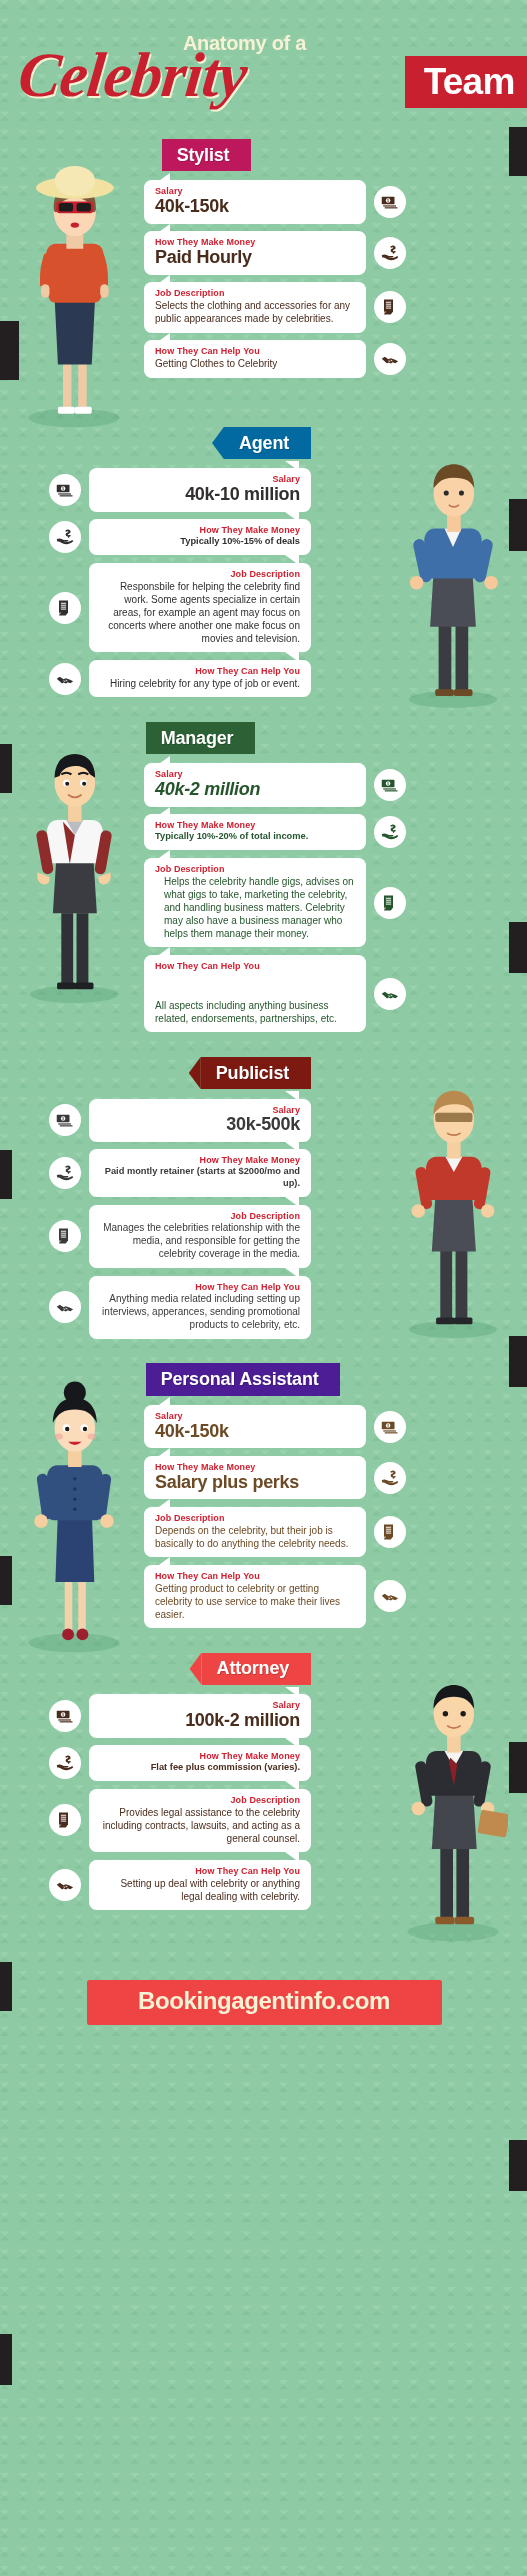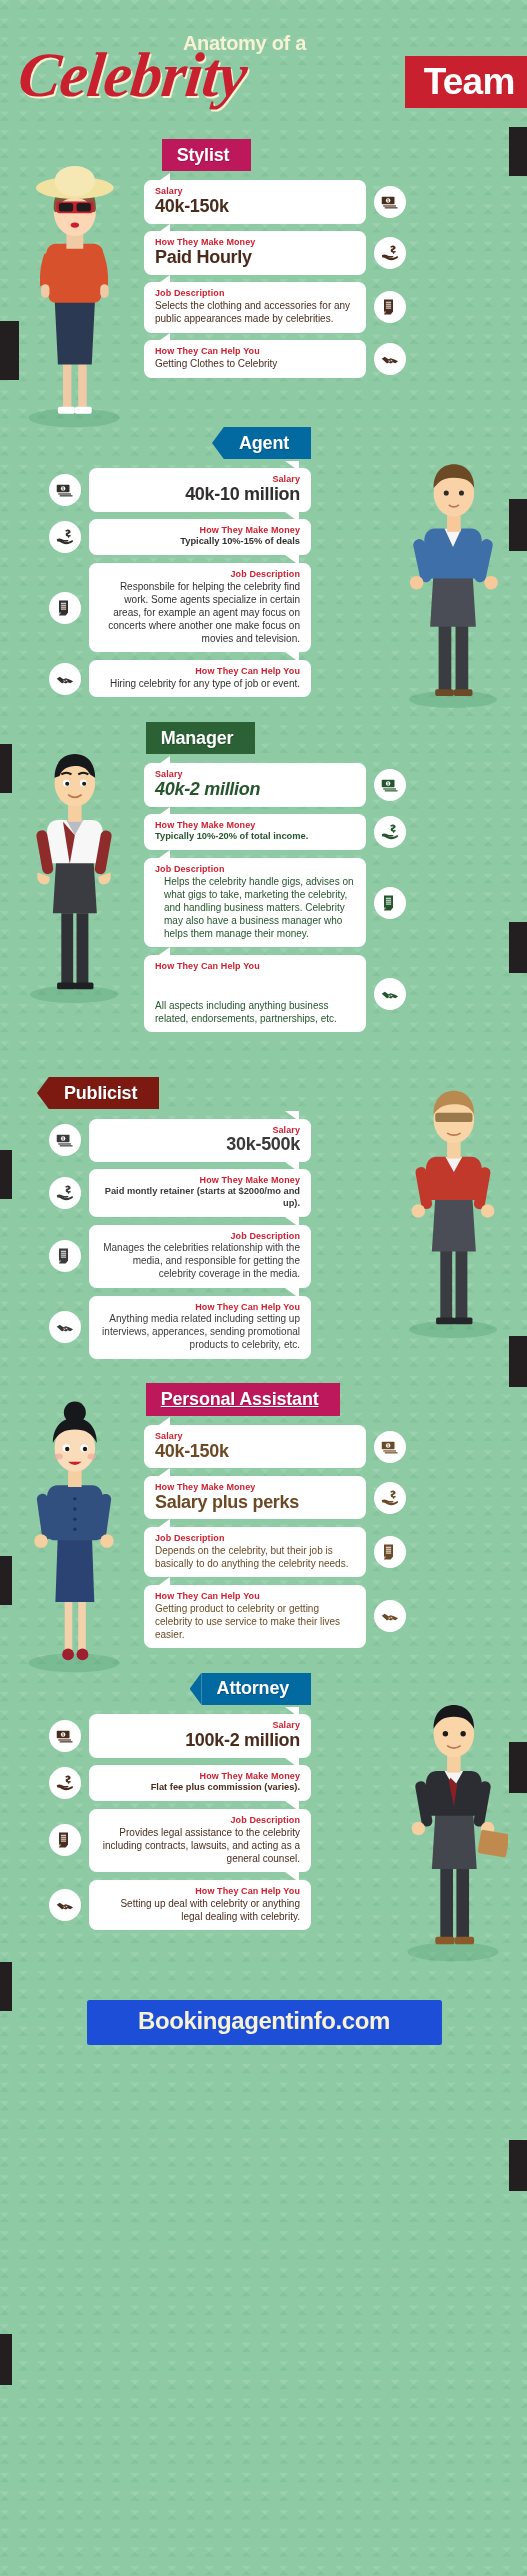--- a/index.html
+++ b/index.html
@@ -514,21 +514,21 @@
             <rect x="93" y="118" width="13" height="50" rx="6" fill="#c0392b" transform="rotate(10 99 143)"></rect>
             <circle cx="24" cy="170" r="8" fill="#f6cfa0"></circle>
             <circle cx="106" cy="170" r="8" fill="#f6cfa0"></circle>
             <rect x="58" y="88" width="16" height="20" fill="#f6cfa0"></rect>
             <ellipse cx="66" cy="62" rx="24" ry="28" fill="#f8d4a6"></ellipse>
             <path d="M42 56c0-18 10-28 24-28s24 10 24 28c-6-10-12-12-24-12s-18 4-24 12z" fill="#b98a4f"></path>
             <rect x="44" y="54" width="44" height="11" rx="3" fill="#8a6a3a" opacity=".85"></rect>
             <path d="M58 78q8 5 16 0" stroke="#c0764f" stroke-width="2" fill="none"></path>
           </svg></div>
         <div class="content-col" style="width: 262px; padding-top: 5px; margin-left: 49px;">
-          <div style="margin-bottom: 9.3px; padding-left: 0px; margin-top: 20px;"><div class="ribbon left-notch" style="background: rgb(124, 26, 18);">Publicist</div></div>
+          <div style="text-align: right; margin-bottom: 9.3px; padding-left: 0px;"><div class="ribbon left-notch" style="background: rgb(124, 26, 18);">Publicist</div></div>
           <div class="row">
             <div class="icon-circle">
               <svg viewBox="0 0 24 24" aria-hidden="true">
                 <rect x="1" y="5" width="17" height="10" rx="1" fill="#3a3a3a"></rect>
                 <circle cx="9.5" cy="10" r="3" fill="#fff"></circle>
                 <text x="9.5" y="12.4" font-size="5" text-anchor="middle" fill="#3a3a3a" font-family="Liberation Sans, sans-serif">$</text>
                 <path d="M3 16.5h17v1.6H3z" fill="#3a3a3a"></path>
                 <path d="M5 19h17v1.6H5z" fill="#3a3a3a"></path>
               </svg>
             </div>
@@ -606,21 +606,21 @@
             <circle cx="66" cy="22" r="13" fill="#16181c"></circle>
             <circle cx="56" cy="64" r="4.5" fill="#fff"></circle>
             <circle cx="57" cy="65" r="2.6" fill="#1c1c1c"></circle>
             <circle cx="77" cy="64" r="4.5" fill="#fff"></circle>
             <circle cx="78" cy="65" r="2.6" fill="#1c1c1c"></circle>
             <ellipse cx="47" cy="74" rx="5" ry="3.5" fill="#f0a8a0" opacity=".7"></ellipse>
             <ellipse cx="86" cy="74" rx="5" ry="3.5" fill="#f0a8a0" opacity=".7"></ellipse>
             <path d="M58 80q8 8 16 0z" fill="#c8202f"></path>
           </svg></div>
         <div class="content-col" style="width: 262px; padding-top: 5px; margin-left: 144px;">
-          <div style="text-align: left; margin-bottom: 9.3px; padding-left: 1.7px;"><div class="ribbon right-notch" style="background: #be185d; text-decoration: underline;">Personal Assistant</div></div>
+          <div style="text-align: left; margin-bottom: 9.3px; padding-left: 1.7px;"><div class="ribbon right-notch" style="background: #4c1d95;">Personal Assistant</div></div>
           <div class="row">
             <div class="card tail-left">
               <div class="card-label">Salary</div>
               <div class="card-value-big" style="color: rgb(107, 74, 37);">40k-150k</div>
             </div>
             <div class="icon-circle">
               <svg viewBox="0 0 24 24" aria-hidden="true">
                 <rect x="1" y="5" width="17" height="10" rx="1" fill="#6b4a25"></rect>
                 <circle cx="9.5" cy="10" r="3" fill="#fff"></circle>
                 <text x="9.5" y="12.4" font-size="5" text-anchor="middle" fill="#6b4a25" font-family="Liberation Sans, sans-serif">$</text>
@@ -690,21 +690,21 @@
             <circle cx="106" cy="172" r="8" fill="#f6cfa0"></circle>
             <rect x="96" y="176" width="34" height="28" rx="3" fill="#c08a4e" transform="rotate(10 113 190)"></rect>
             <rect x="58" y="86" width="16" height="20" fill="#f6cfa0"></rect>
             <ellipse cx="66" cy="60" rx="24" ry="28" fill="#f9d5a8"></ellipse>
             <path d="M42 54c0-18 10-28 24-28s24 10 24 28c-6-10-12-14-24-14s-18 4-24 14z" fill="#16181c"></path>
             <circle cx="56" cy="60" r="3.2" fill="#1c1c1c"></circle>
             <circle cx="77" cy="60" r="3.2" fill="#1c1c1c"></circle>
             <path d="M58 74q8 6 16 0" stroke="#c0764f" stroke-width="2" fill="none"></path>
           </svg></div>
         <div class="content-col" style="width: 262px; padding-top: 5px; margin-left: 49px;">
-          <div style="text-align: right; margin-bottom: 9.3px; padding-left: 0px;"><div class="ribbon left-notch" style="background: #0369a1; text-align: center;">Attorney</div></div>
+          <div style="text-align: right; margin-bottom: 9.3px; padding-left: 0px;"><div class="ribbon left-notch" style="background: #ef4444; text-align: center;">Attorney</div></div>
           <div class="row">
             <div class="icon-circle">
               <svg viewBox="0 0 24 24" aria-hidden="true">
                 <rect x="1" y="5" width="17" height="10" rx="1" fill="#4a2c1d"></rect>
                 <circle cx="9.5" cy="10" r="3" fill="#fff"></circle>
                 <text x="9.5" y="12.4" font-size="5" text-anchor="middle" fill="#4a2c1d" font-family="Liberation Sans, sans-serif">$</text>
                 <path d="M3 16.5h17v1.6H3z" fill="#4a2c1d"></path>
                 <path d="M5 19h17v1.6H5z" fill="#4a2c1d"></path>
               </svg>
             </div>
@@ -753,17 +753,17 @@
             <div class="card tail-right">
               <div class="card-label">How They Can Help You</div>
               <div class="card-value-small" style="color: rgb(74, 44, 29);">Setting up deal with celebrity or anything legal dealing with celebrity.</div>
             </div>
           </div>
         </div>
       </div>
     </div>
 
   <div style="height:51px;"></div>
-  <div class="footer-bar" style="background: #1d4ed8; color: rgb(247, 242, 211);">Bookingagentinfo.com</div>
+  <div class="footer-bar" style="background: #ef4444; color: rgb(247, 242, 211);">Bookingagentinfo.com</div>
   <div style="height:34px;"></div>
 
 </div>
 
 
 </body></html>

